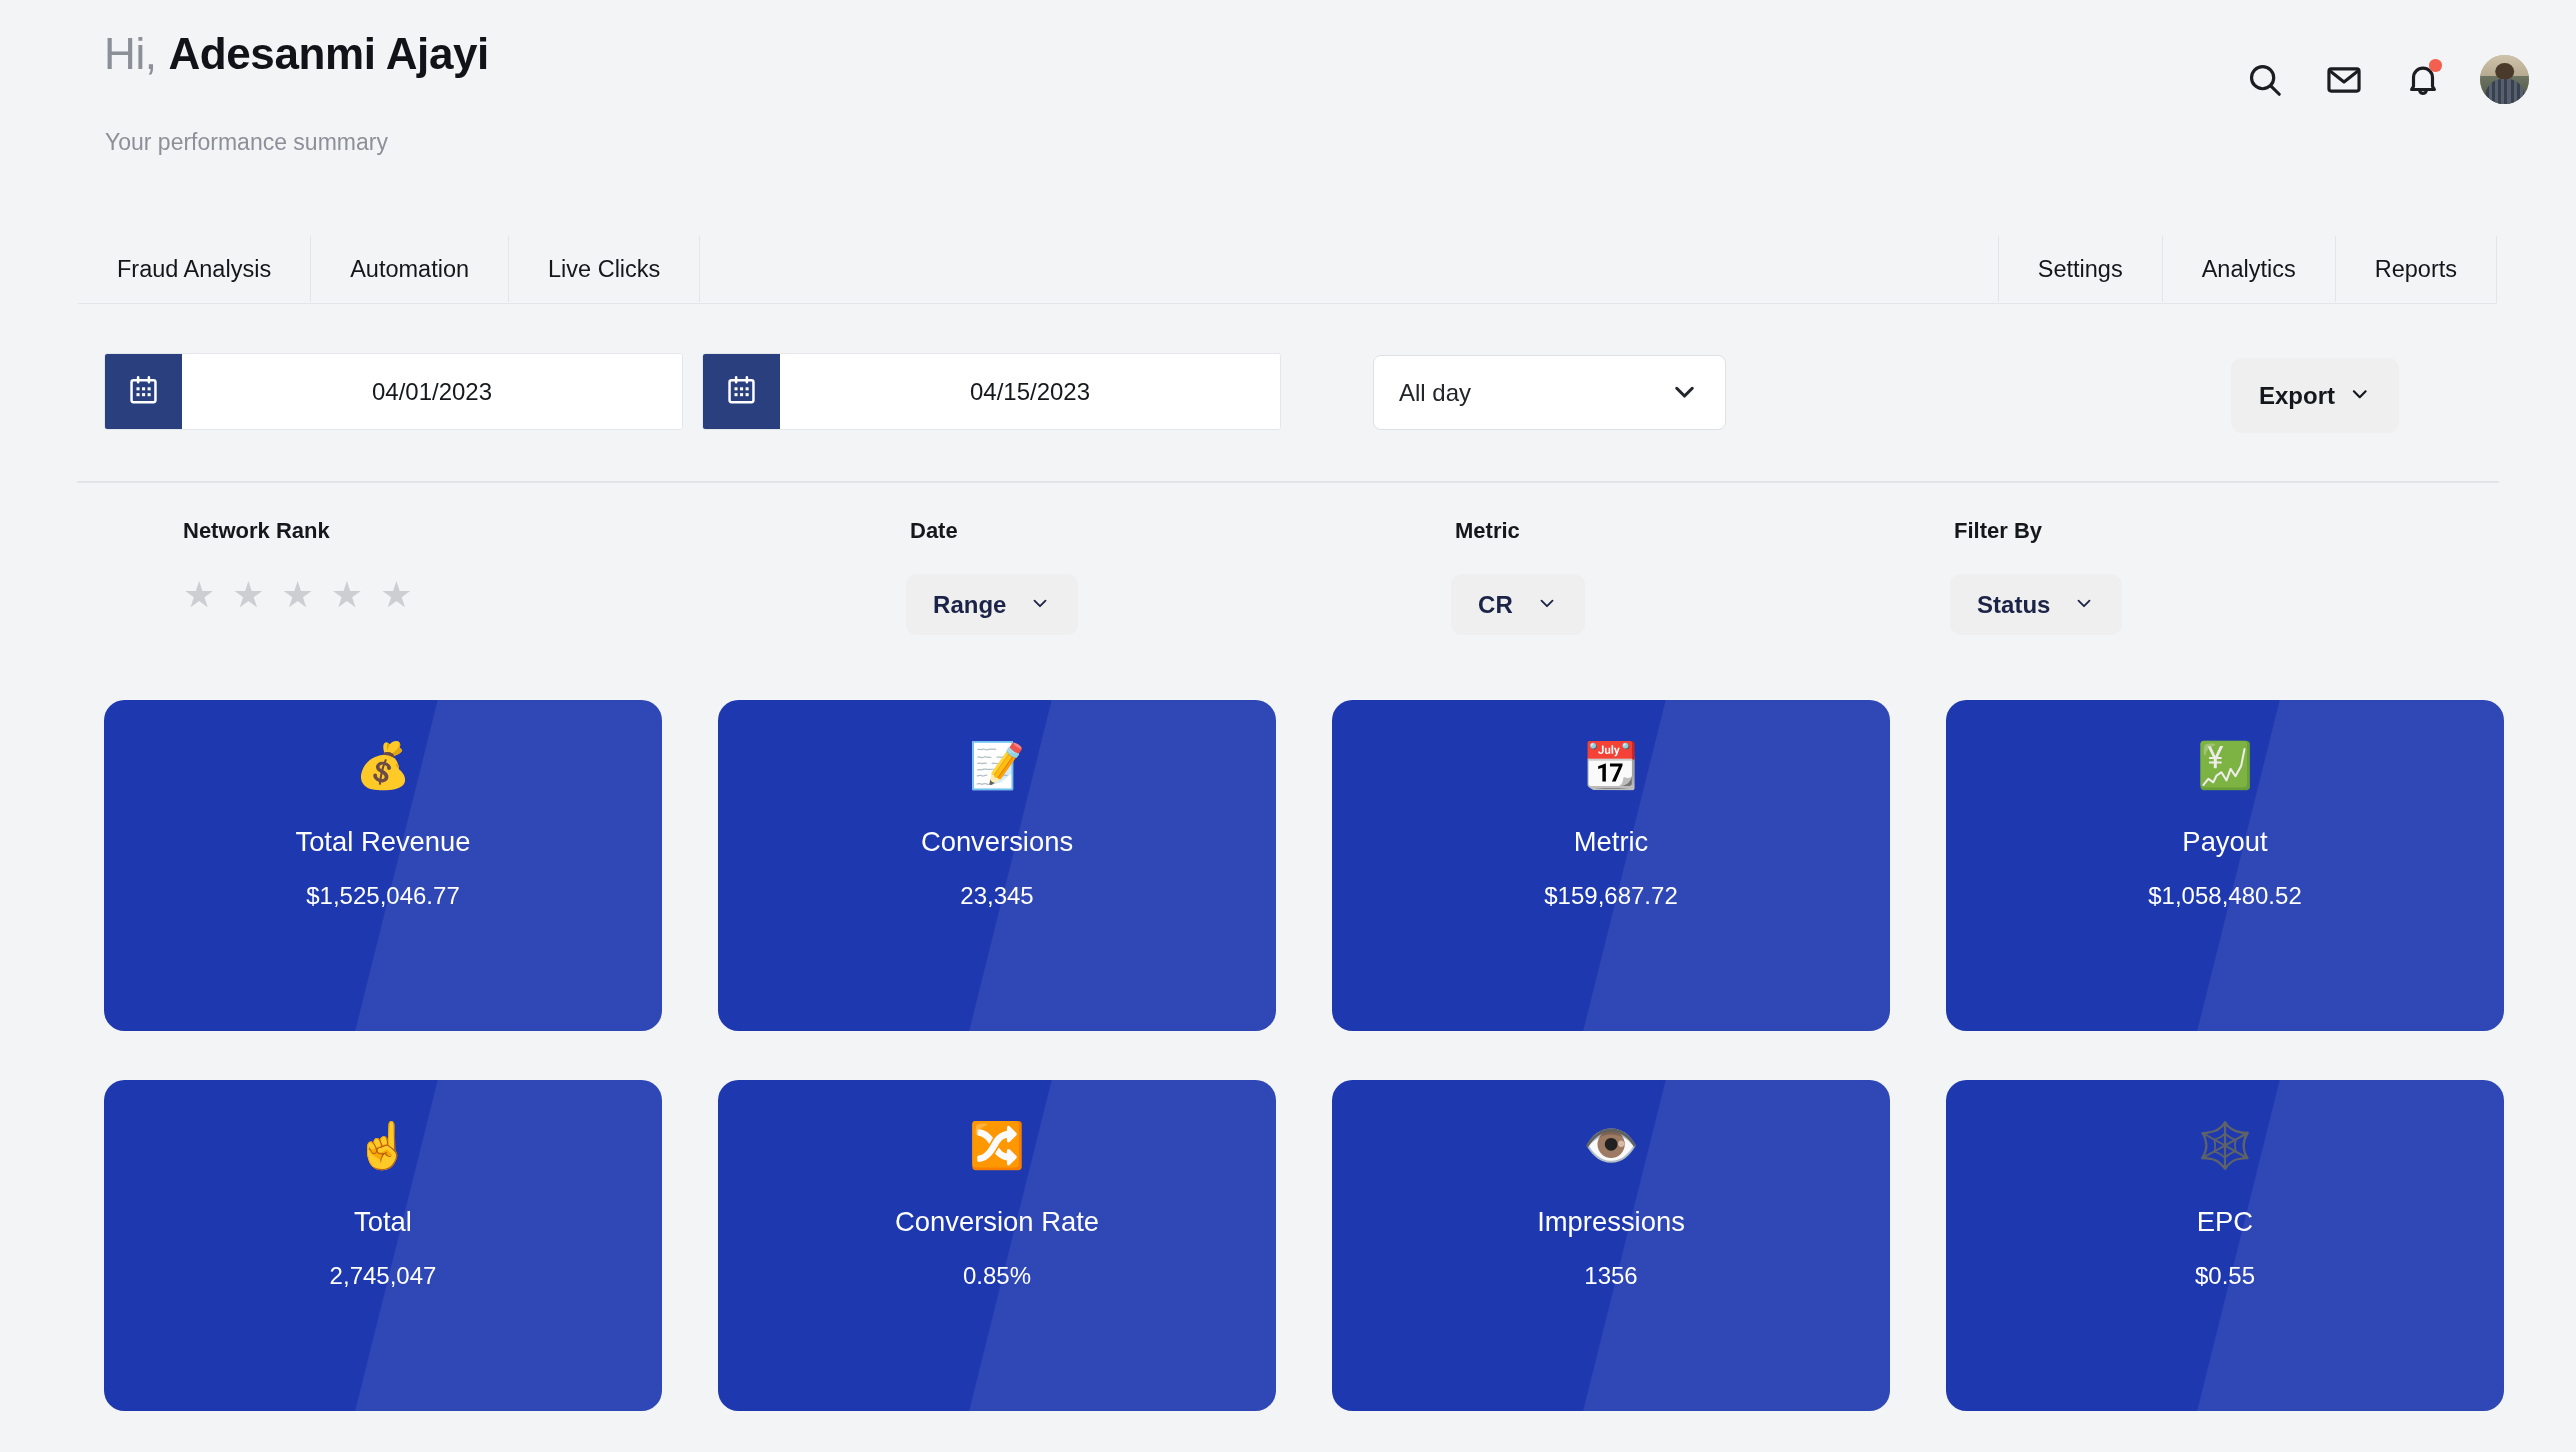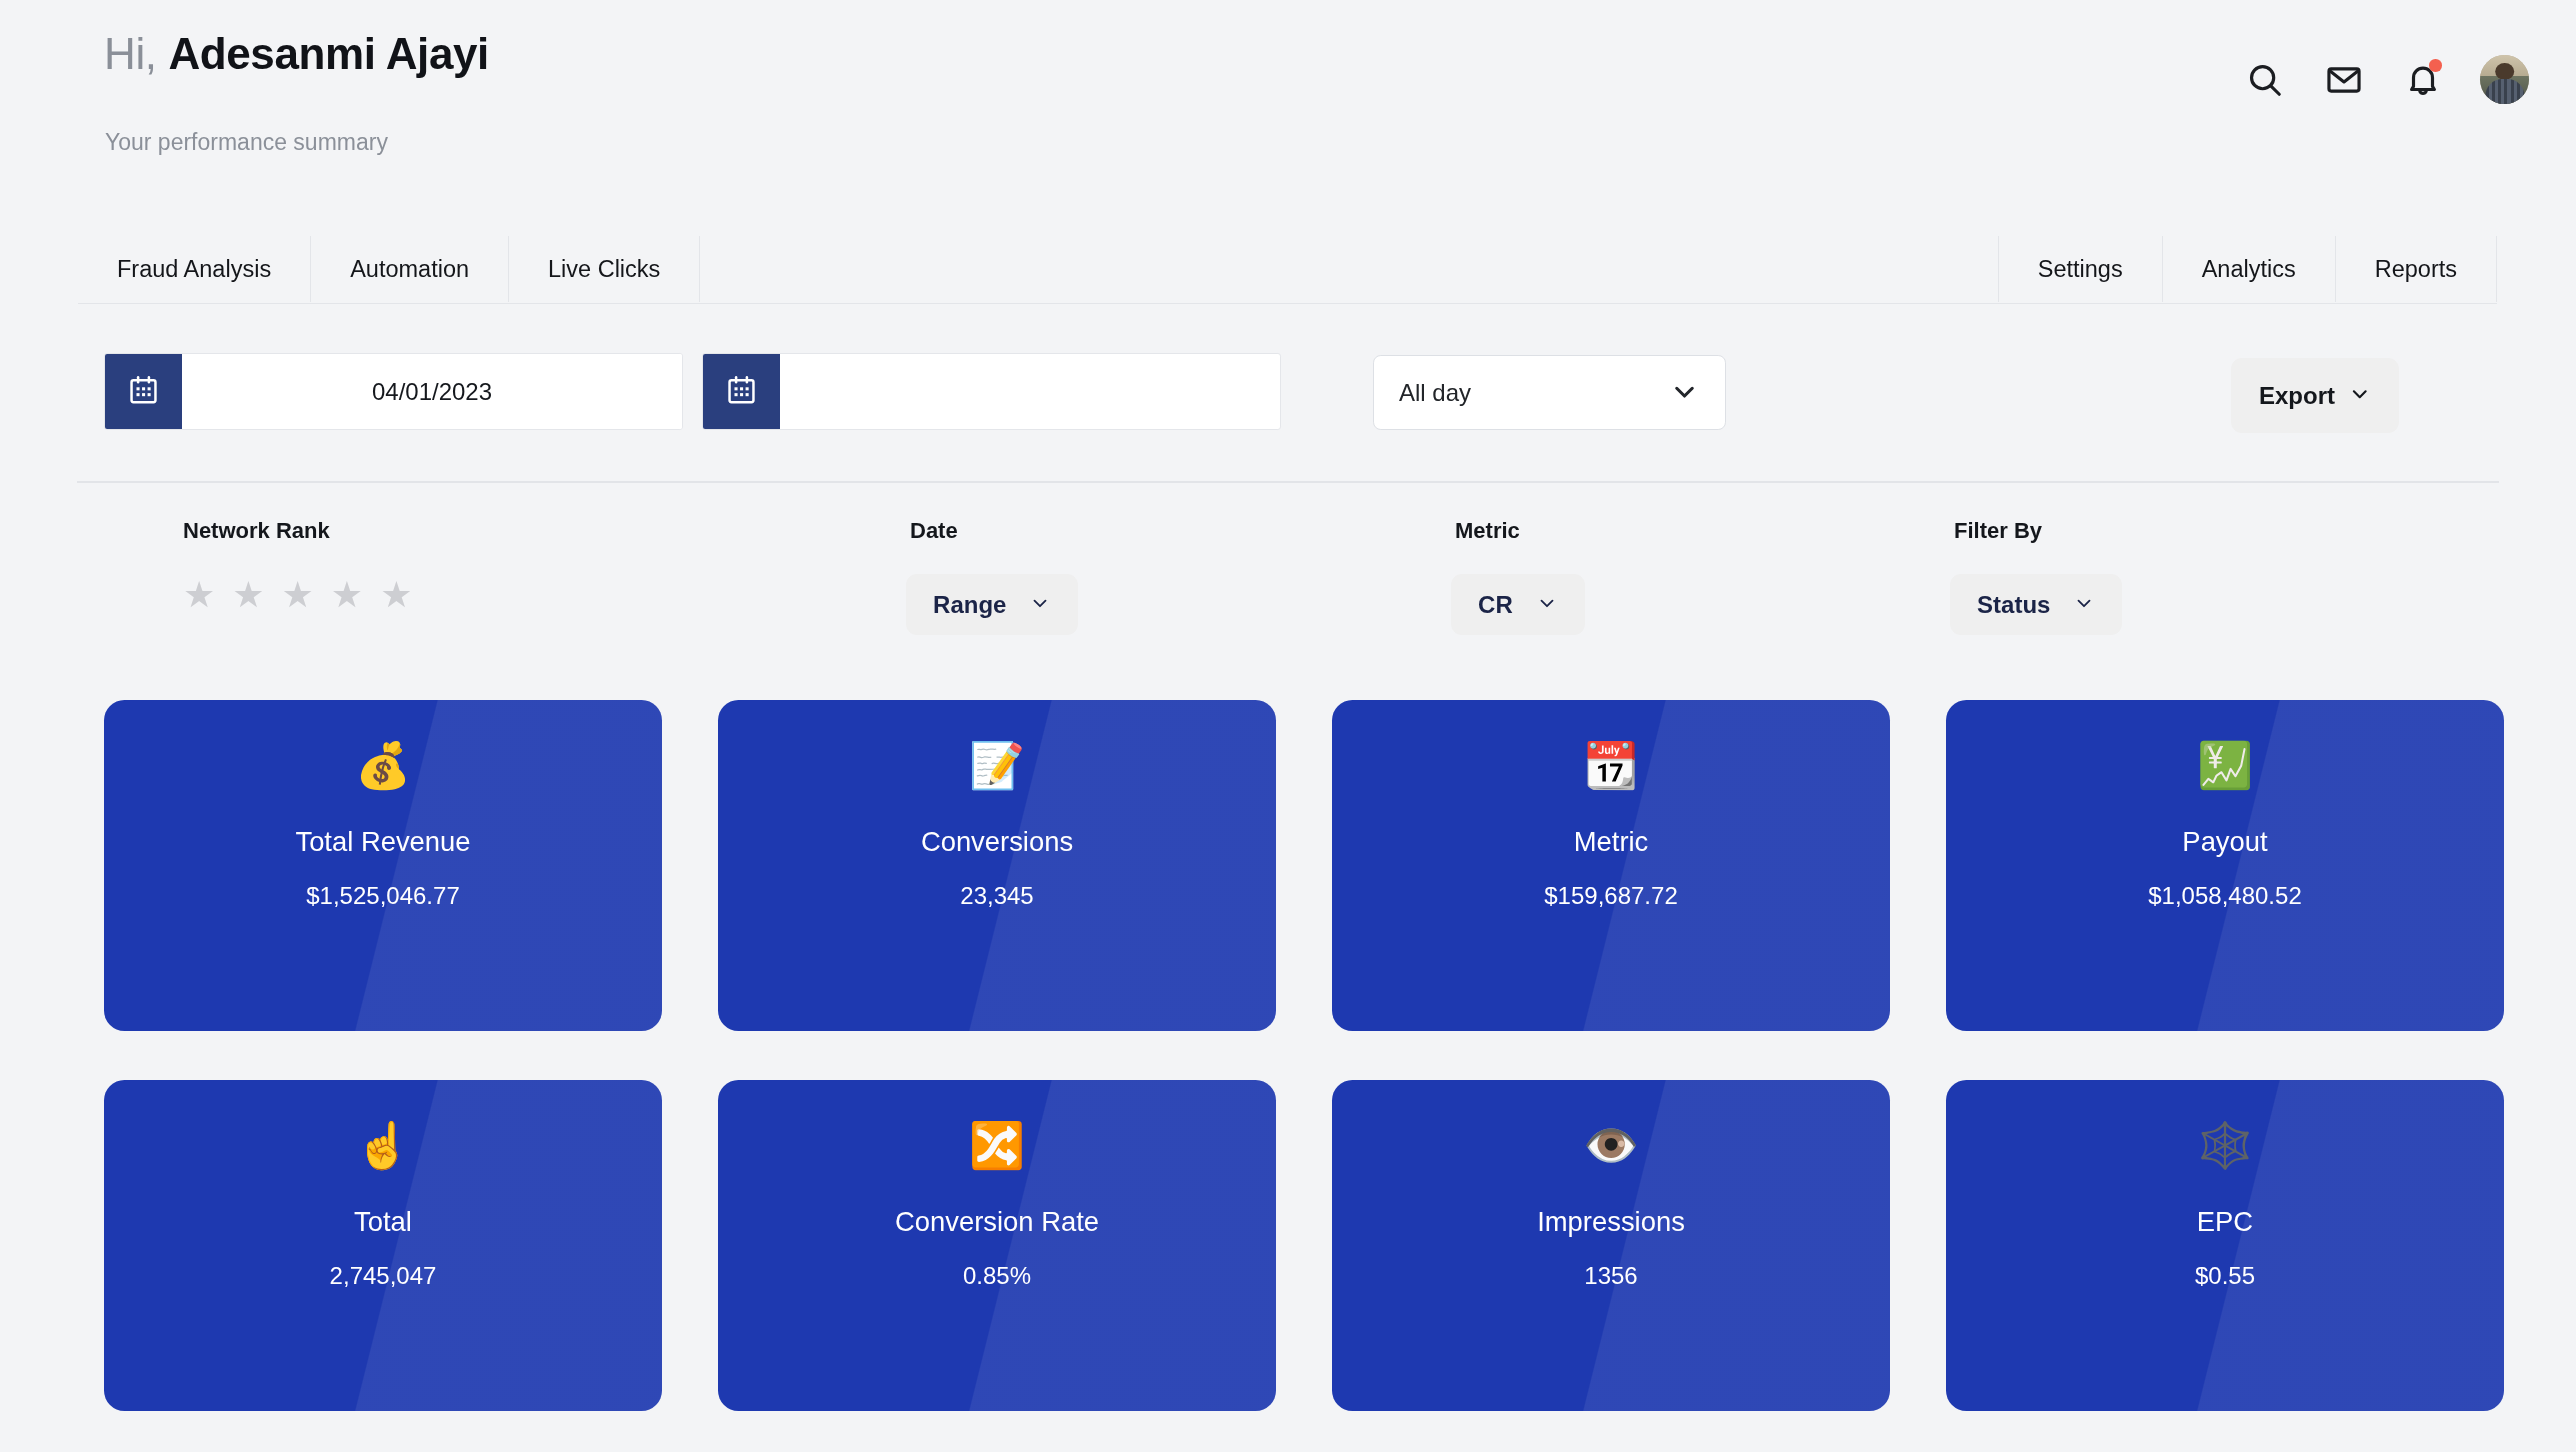--- a/index.html
+++ b/index.html
@@ -442,20 +442,21 @@
             <line x1="15.7" y1="2.9" x2="15.7" y2="6.4" stroke-linecap="round"></line>
             <rect x="7.2" y="9.8" width="2.1" height="2.1" fill="#ffffff" stroke="none"></rect>
             <rect x="11" y="9.8" width="2.1" height="2.1" fill="#ffffff" stroke="none"></rect>
             <rect x="14.8" y="9.8" width="2.1" height="2.1" fill="#ffffff" stroke="none"></rect>
             <rect x="7.2" y="13.8" width="2.1" height="2.1" fill="#ffffff" stroke="none"></rect>
             <rect x="11" y="13.8" width="2.1" height="2.1" fill="#ffffff" stroke="none"></rect>
             <rect x="14.8" y="13.8" width="2.1" height="2.1" fill="#ffffff" stroke="none"></rect>
           </svg>
         </span>
       </div>
+      <div class="date-value">04/15/2023</div>
     </div>
 
     <div class="allday">
       <span class="adlabel">All day</span>
       <span>
         <svg width="31" height="31" viewBox="0 0 24 24" fill="none" stroke="#23262b" stroke-width="2.4" stroke-linecap="round" stroke-linejoin="round">
           <path d="M6 9.5 12 15.5 18 9.5"></path>
         </svg>
       </span>
     </div>

